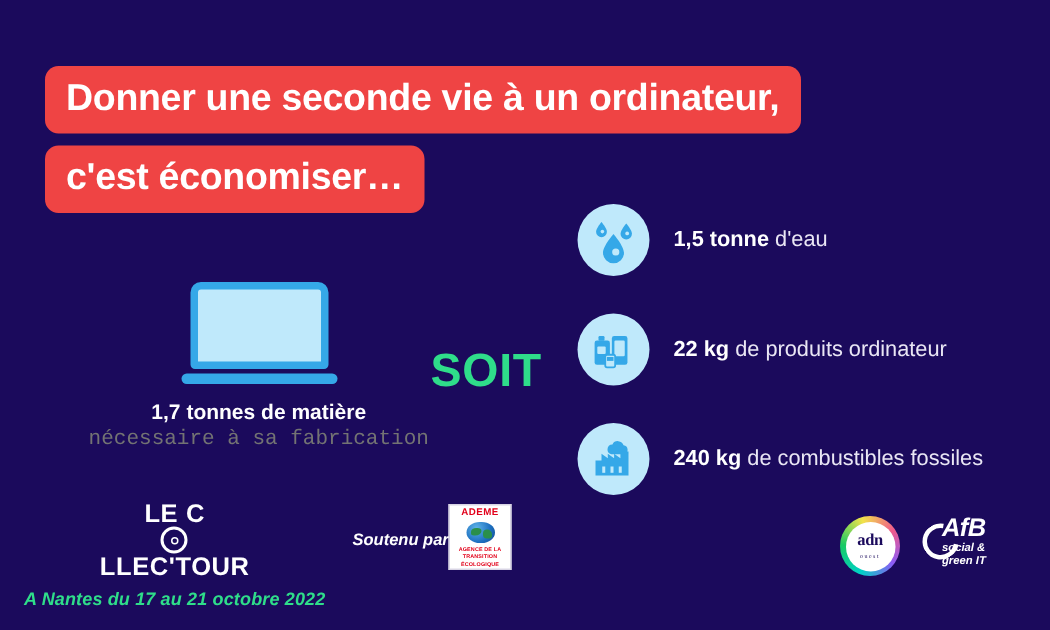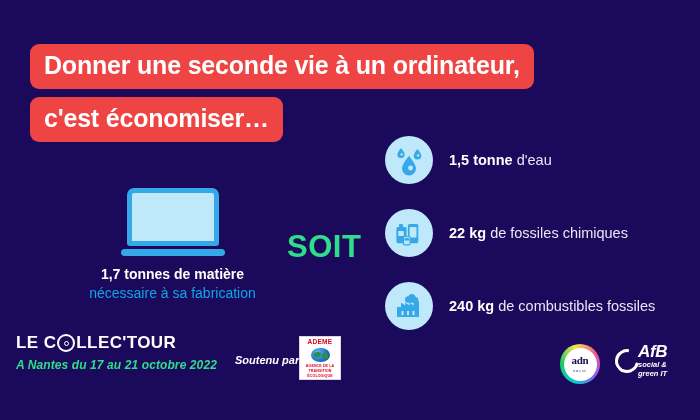--- a/index.html
+++ b/index.html
@@ -76,24 +76,25 @@
     background: #35a8e8;
     border-radius: 4px;
   }
   .cap-bold {
     color: #ffffff;
     font-size: 14px;
     font-weight: bold;
     line-height: 1.25;
   }
   .cap-reg {
-    color: #0ea5e9;
+    color: #737373;
     font-size: 14px;
     font-weight: normal;
     line-height: 1.3;
+    font-family: Liberation Mono, monospace;
   }
 
   
   .soit {
     position: absolute;
     left: 287px;
     top: 217px;
     color: #2fdd8a;
     font-size: 31px;
     font-weight: bold;
@@ -141,22 +142,23 @@
     position: absolute;
     left: 16px;
     top: 334px;
   }
   .brand {
     color: #ffffff;
     font-size: 17px;
     font-weight: bold;
     letter-spacing: 0.4px;
     display: flex;
-    align-items: flex-start;
+    align-items: center;
     line-height: 1;
+    flex-direction: column;
   }
   .brand-o {
     display: inline-flex;
     align-items: center;
     justify-content: center;
     width: 14px;
     height: 14px;
     border: 2px solid #ffffff;
     border-radius: 50%;
     margin: 0 1px;
@@ -285,21 +287,21 @@
     margin-top: 1.5px;
   }
 
   
   .afb {
     position: absolute;
     left: 615px;
     top: 343px;
     display: flex;
     align-items: center;
-    gap: 12px;
+    gap: 2px;
   }
   .afb-swoosh {
     width: 24px;
     height: 24px;
     border: 3px solid #ffffff;
     border-radius: 50%;
     border-right-color: transparent;
     transform: rotate(-35deg);
     box-sizing: border-box;
   }
@@ -365,21 +367,21 @@
         <svg width="34" height="34" viewBox="0 0 34 34" aria-hidden="true">
           <path d="M6 11 h7 a1.6 1.6 0 0 1 1.6 1.6 v13 a1.6 1.6 0 0 1 -1.6 1.6 h-7 a1.6 1.6 0 0 1 -1.6 -1.6 v-13 A1.6 1.6 0 0 1 6 11 Z" fill="#35a8e8"></path>
           <rect x="7" y="8" width="4" height="3.2" rx="0.8" fill="#35a8e8"></rect>
           <rect x="6.2" y="15" width="5.6" height="5" rx="0.7" fill="#bfe9fb"></rect>
           <path d="M17.5 8 h7.2 a1.6 1.6 0 0 1 1.6 1.6 v16 a1.6 1.6 0 0 1 -1.6 1.6 h-7.2 a1.6 1.6 0 0 1 -1.6 -1.6 v-16 A1.6 1.6 0 0 1 17.5 8 Z" fill="#35a8e8"></path>
           <rect x="17.6" y="11" width="6.9" height="10.5" rx="0.8" fill="#bfe9fb"></rect>
           <rect x="11.5" y="20.5" width="6.6" height="8.4" rx="1.2" fill="#bfe9fb" stroke="#35a8e8" stroke-width="1.2"></rect>
           <rect x="12.6" y="22" width="4.4" height="2.6" fill="#35a8e8"></rect>
         </svg>
       </div>
-      <div class="stat-text"><b>22 kg</b> <span>de fossiles chimiques</span></div>
+      <div class="stat-text"><b>22 kg</b> <span>de produits ordinateur</span></div>
     </div>
 
     <div class="stat-row">
       <div class="stat-icon">
         <svg width="34" height="34" viewBox="0 0 34 34" aria-hidden="true">
           <path d="M13 10.5 a3.4 3.4 0 0 1 3.3 -3.2 a4 4 0 0 1 7.4 0.6 a3 3 0 0 1 0.4 5.9 h-8.6 a3.2 3.2 0 0 1 -2.5 -3.3 Z" fill="#35a8e8"></path>
           <path d="M5 28 v-10 h4 v-4.5 l4.2 3 v-3 l4.2 3 v-3 l4.2 3 V12 h5.4 v16 Z" fill="#35a8e8"></path>
           <rect x="9.5" y="22" width="2" height="4.2" fill="#bfe9fb"></rect>
           <rect x="15" y="22" width="2" height="4.2" fill="#bfe9fb"></rect>
           <rect x="20.5" y="22" width="2" height="4.2" fill="#bfe9fb"></rect>

